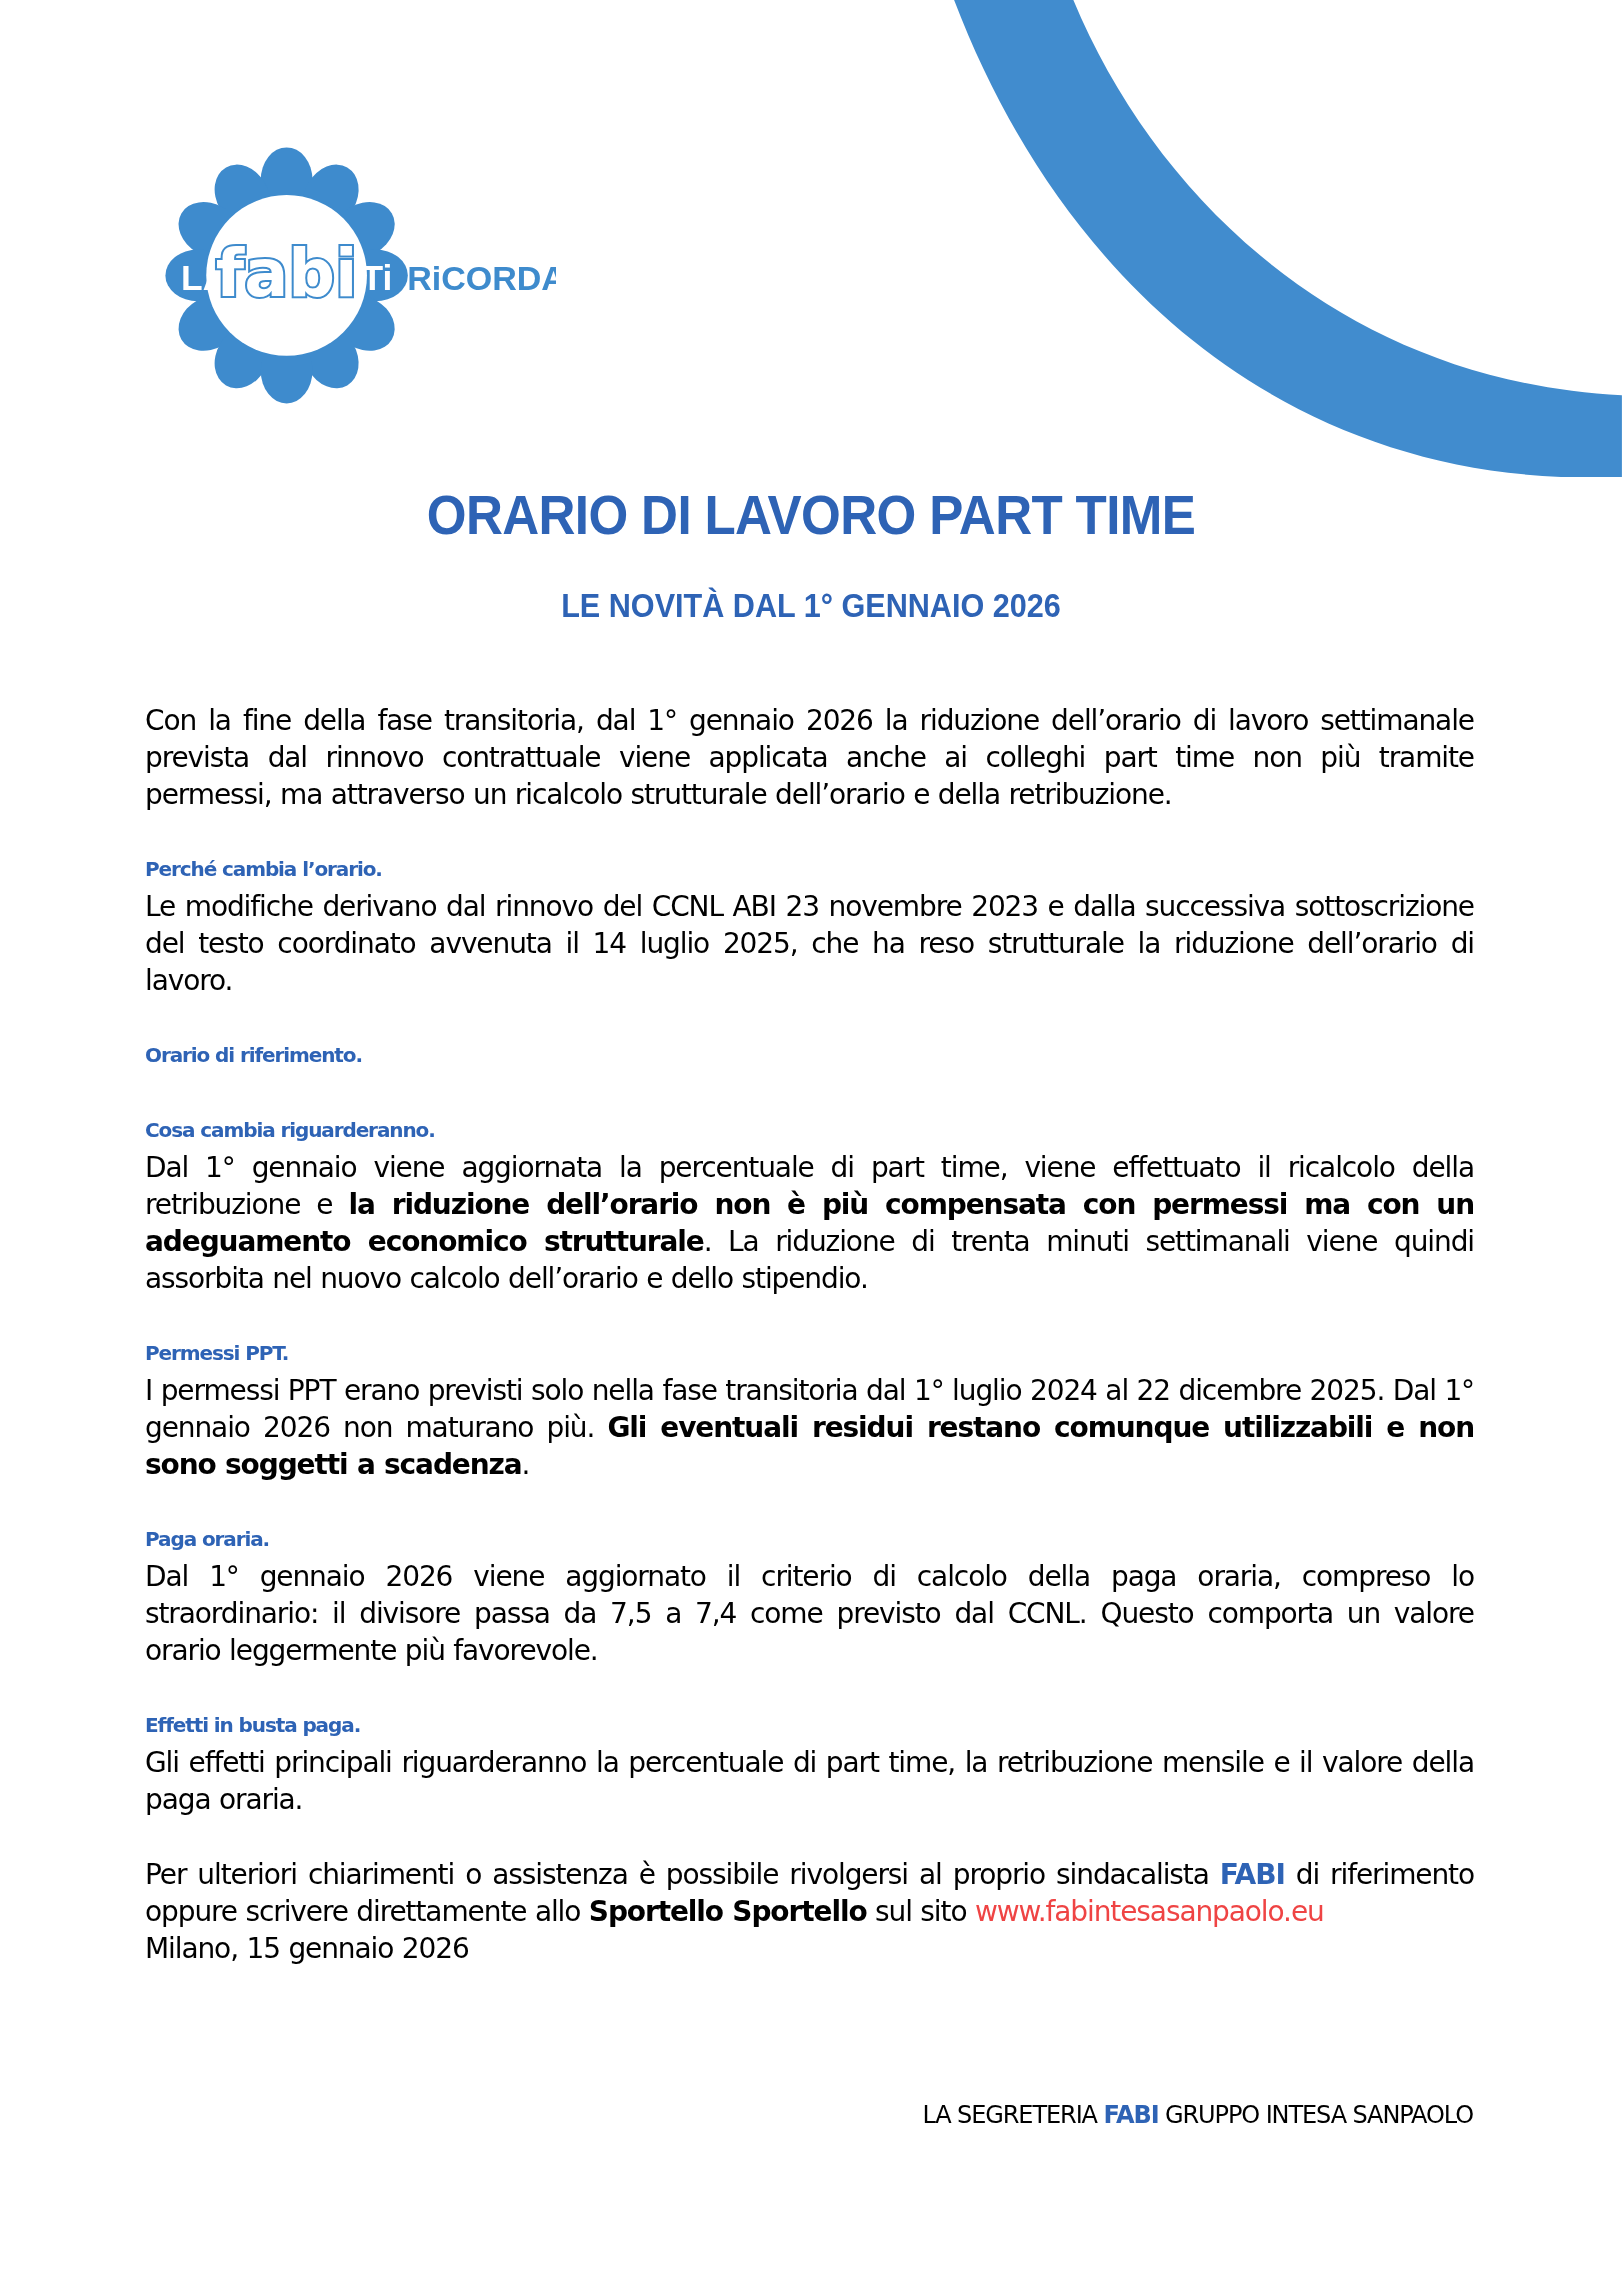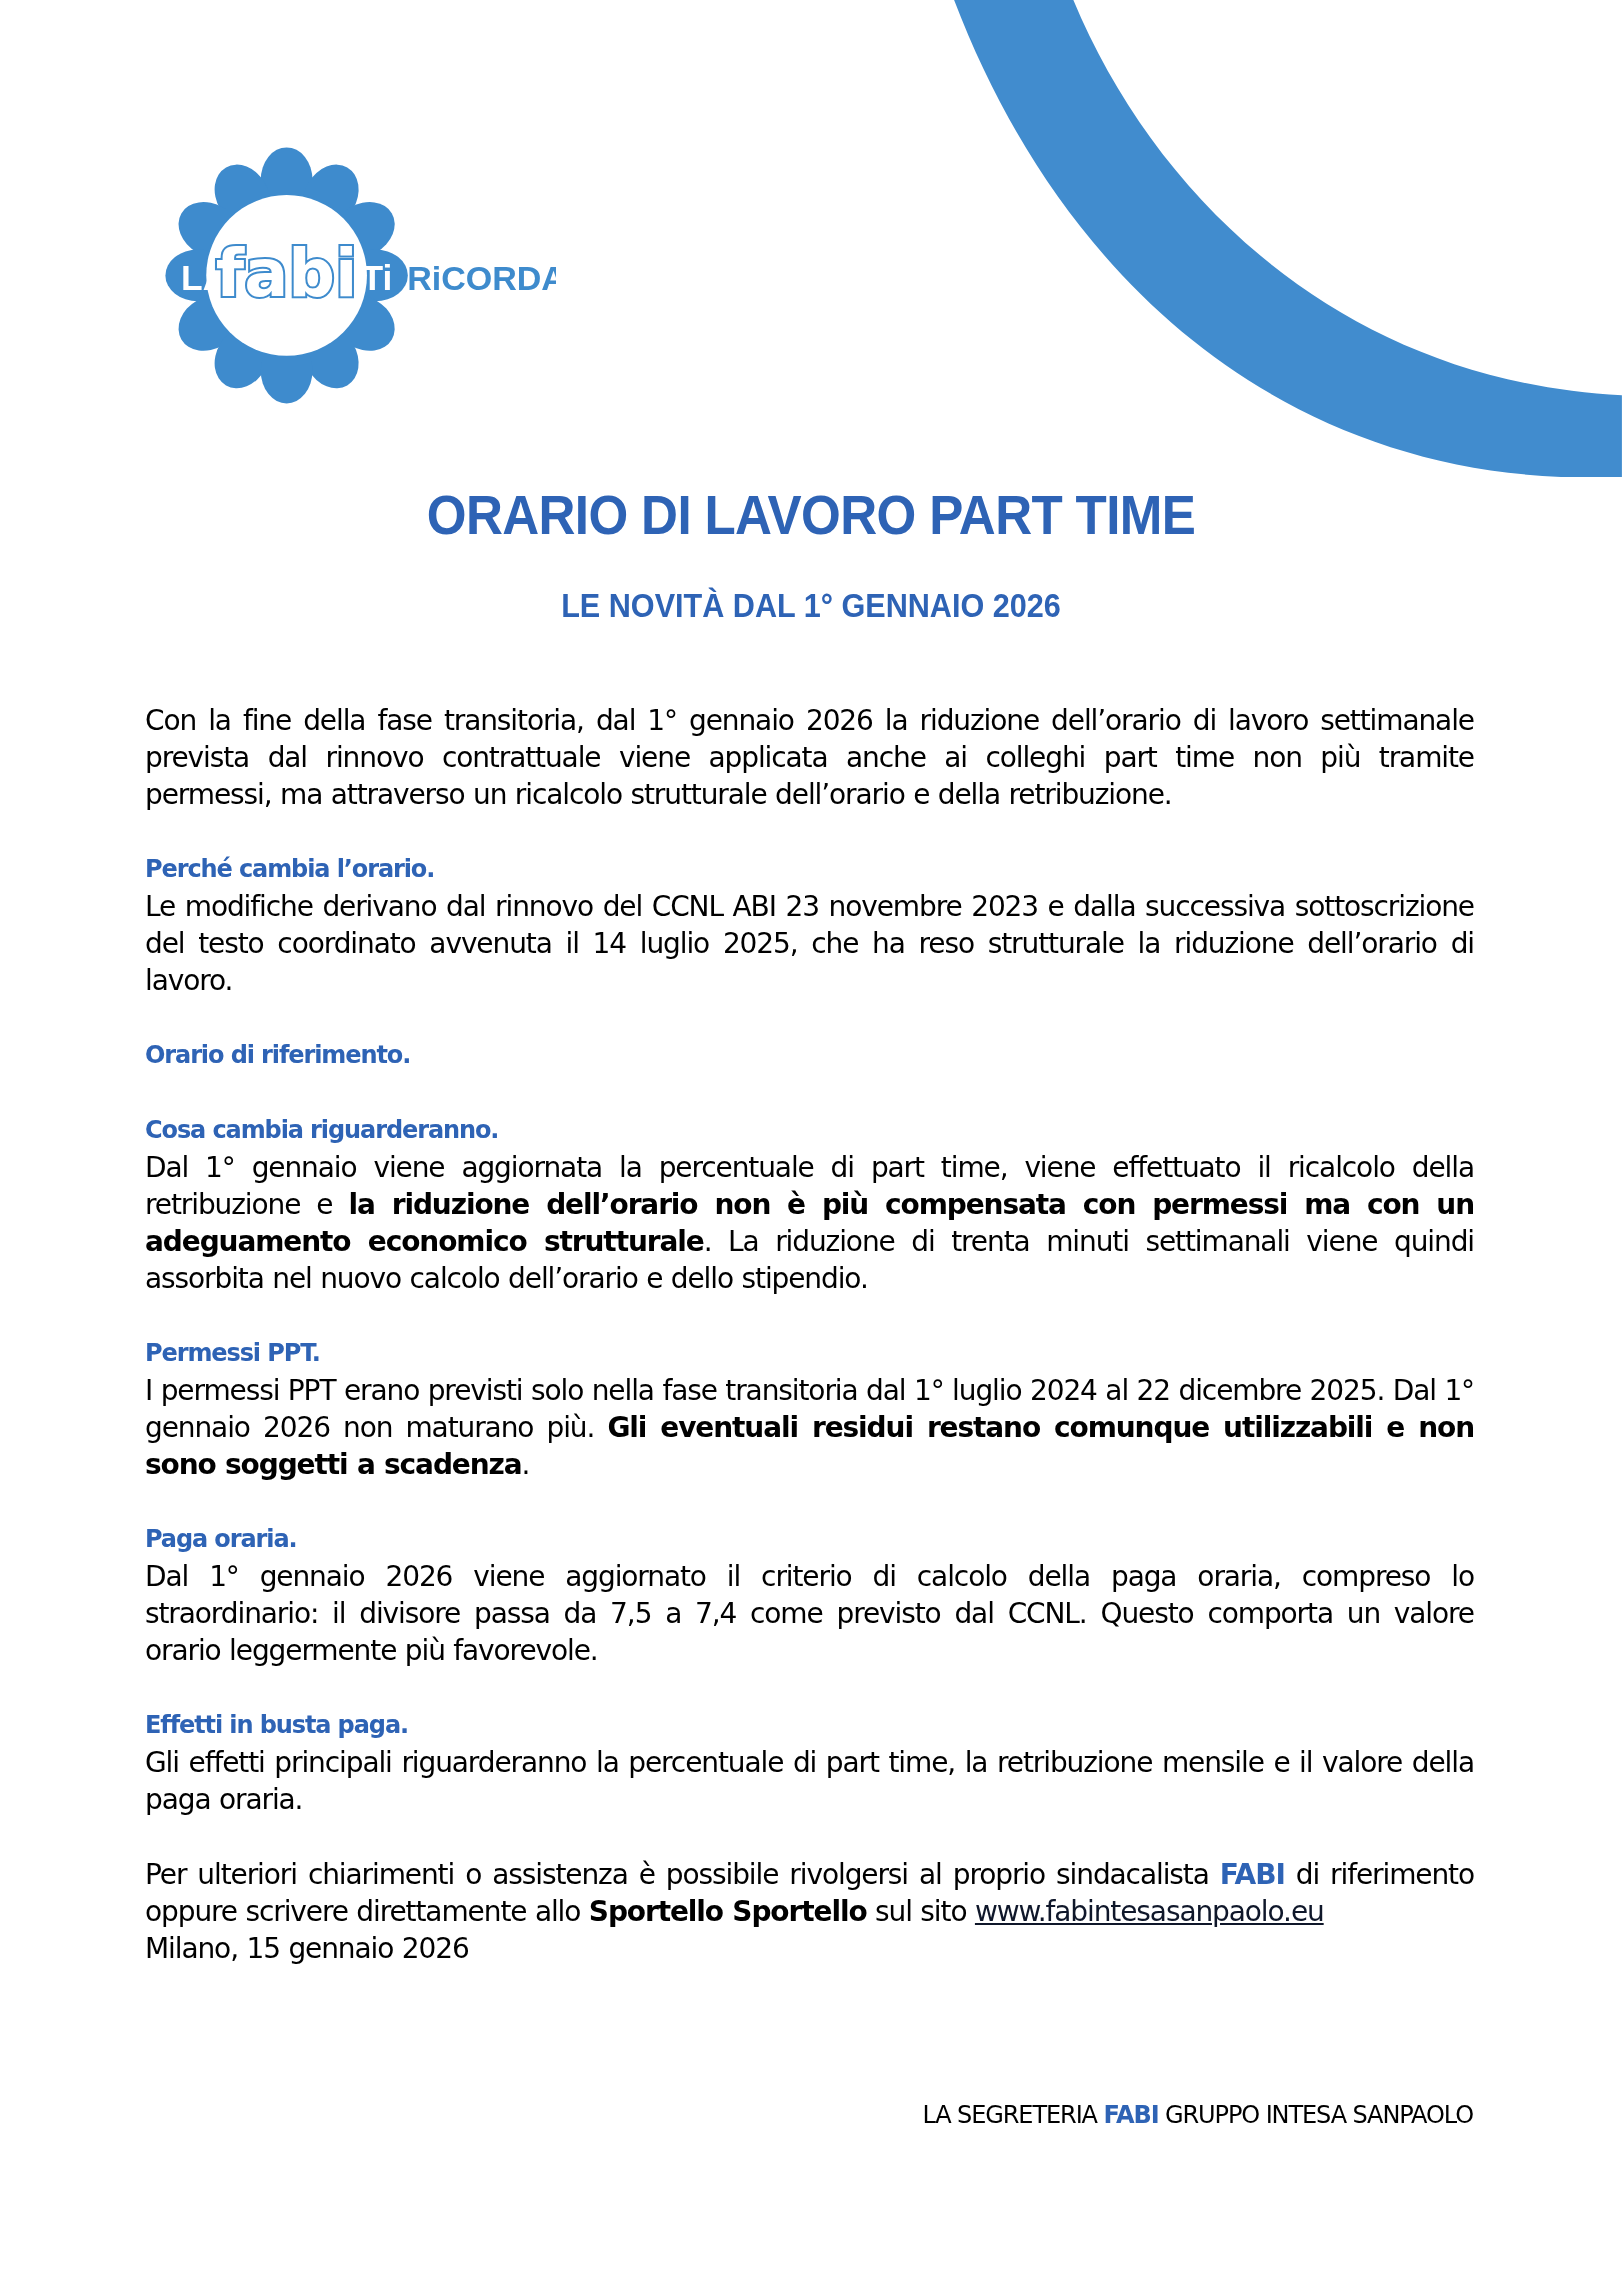--- a/index.html
+++ b/index.html
@@ -9,23 +9,23 @@
   .logo { position: absolute; left: 133px; top: 129px; width: 423px; height: 286px; }
   .title { position: absolute; left: 0; width: 1622px; text-align: center;
            font-family: "Liberation Sans", sans-serif; font-weight: bold; color: #2E63B5; }
   .title.main { top: 483px; font-size: 55px; letter-spacing: -0.7px; transform: scaleX(0.93); }
   .title.sub { top: 586px; font-size: 34px; transform: scaleX(0.9); }
   .content { position: absolute; left: 145px; width: 1329px; top: 702px;
              font-size: 28px; line-height: 37px; }
   .content p { margin: 0; text-align: justify; letter-spacing: -1.1px; word-spacing: 0.7px; }
   .content .intro { margin-bottom: 38px; }
   .section { margin-bottom: 38px; }
-  .section h2 { margin: 0; font-size: 24px; line-height: 37px; font-weight: bold; color: #2E63B5; letter-spacing: -1.1px; }
+  .section h2 { margin: 0; font-size: 20px; line-height: 37px; font-weight: bold; color: #2E63B5; letter-spacing: -1.1px; }
   .blue-bold { color: #2E63B5; font-weight: bold; }
-  .link { color: #0f172a; text-decoration: underline; }
+  .link { color: #ef4444; }
   .contact { margin-top: 75px; }
   .date { margin-top: 75px; }
   .signature { position: absolute; right: 149px; top: 2101px; font-size: 24px; letter-spacing: -1.1px; }
 </style>
 </head>
 <body>
 
 <svg class="arc" viewBox="0 0 2380 700">
   <path d="M1400 0 C 1560 420, 1900 720, 2380 700 L 2380 580 C 1980 560, 1700 300, 1575 0 Z" fill="#418CCE"></path>
 </svg>

